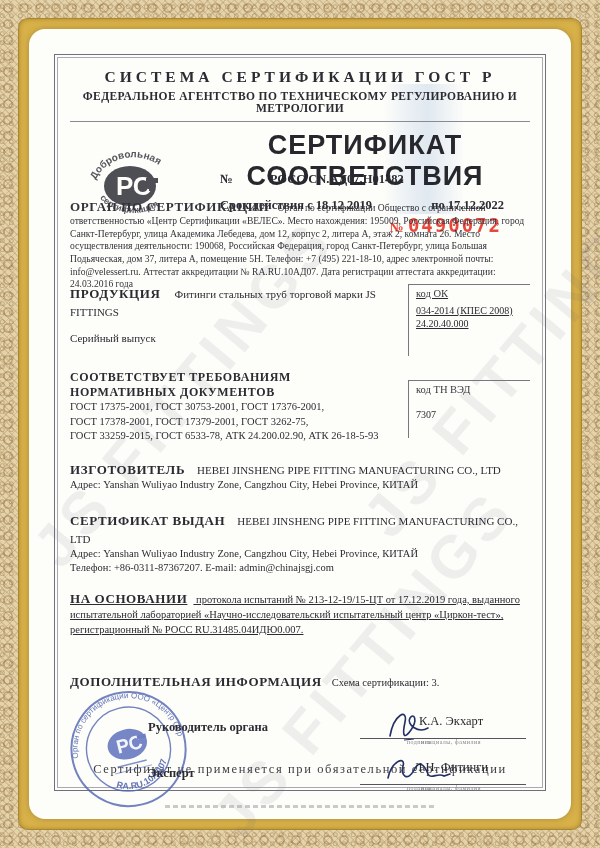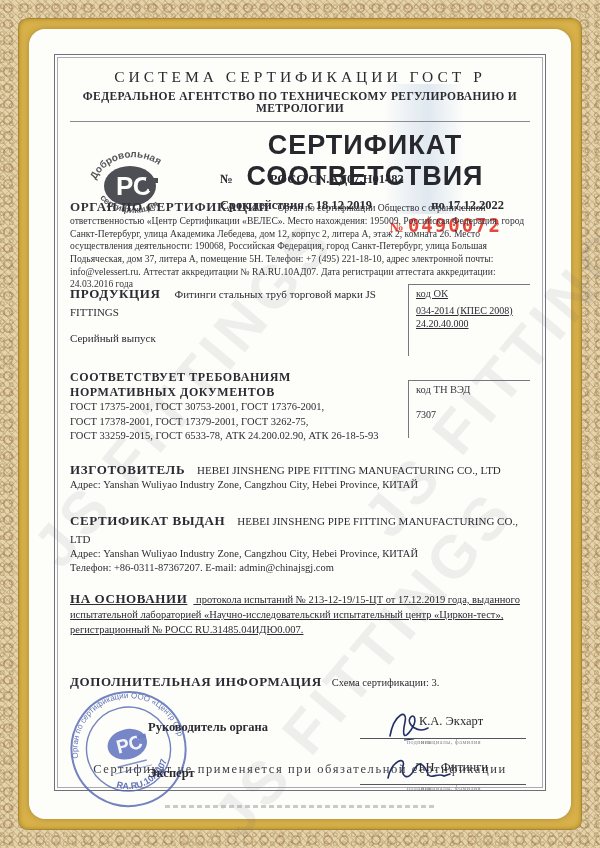--- a/index.html
+++ b/index.html
@@ -22,21 +22,21 @@
 
   
   .wm{position:absolute;font-family:"Liberation Sans",sans-serif;font-weight:bold;font-size:60px;
     color:rgba(108,108,120,.10);white-space:nowrap;transform:rotate(-50deg);letter-spacing:6px;pointer-events:none;}
 
   
   .content-outer{position:absolute;left:25px;right:25px;top:25px;bottom:28px;border:1px solid #70707c;}
   .content{position:absolute;inset:2px;border:1px solid #a9a9b4;padding:6px 12px 8px 12px;display:flex;flex-direction:column;box-sizing:border-box;}
 
   .hdr{ text-align:center;border-bottom:1px solid #8a8a94;padding:4px 0 7px 0;}
-  .hdr-line1{font-weight:normal;font-size:15.5px;letter-spacing:4px;}
+  .hdr-line1{font-weight:bold;font-size:15.5px;letter-spacing:4px;}
   .hdr-line2{font-weight:bold;font-size:11.5px;letter-spacing:.4px;margin-top:4px;}
 
   .title-row{position:relative;height:108px;margin-top:6px;}
   .rst-logo{position:absolute;left:8px;top:2px;}
   .cert-title{position:absolute;left:130px;right:0;top:2px;text-align:center;font-family:"Liberation Sans",sans-serif;
     font-weight:bold;font-size:27px;letter-spacing:1px;color:#27272e;}
   .num-line{position:absolute;left:150px;top:44px;font-weight:bold;font-size:12.5px;}
   .num-line .lbl{margin-right:34px;}
   .validity{position:absolute;left:150px;top:70px;font-weight:bold;font-size:12.5px;}
   .validity .to{margin-left:56px;}

